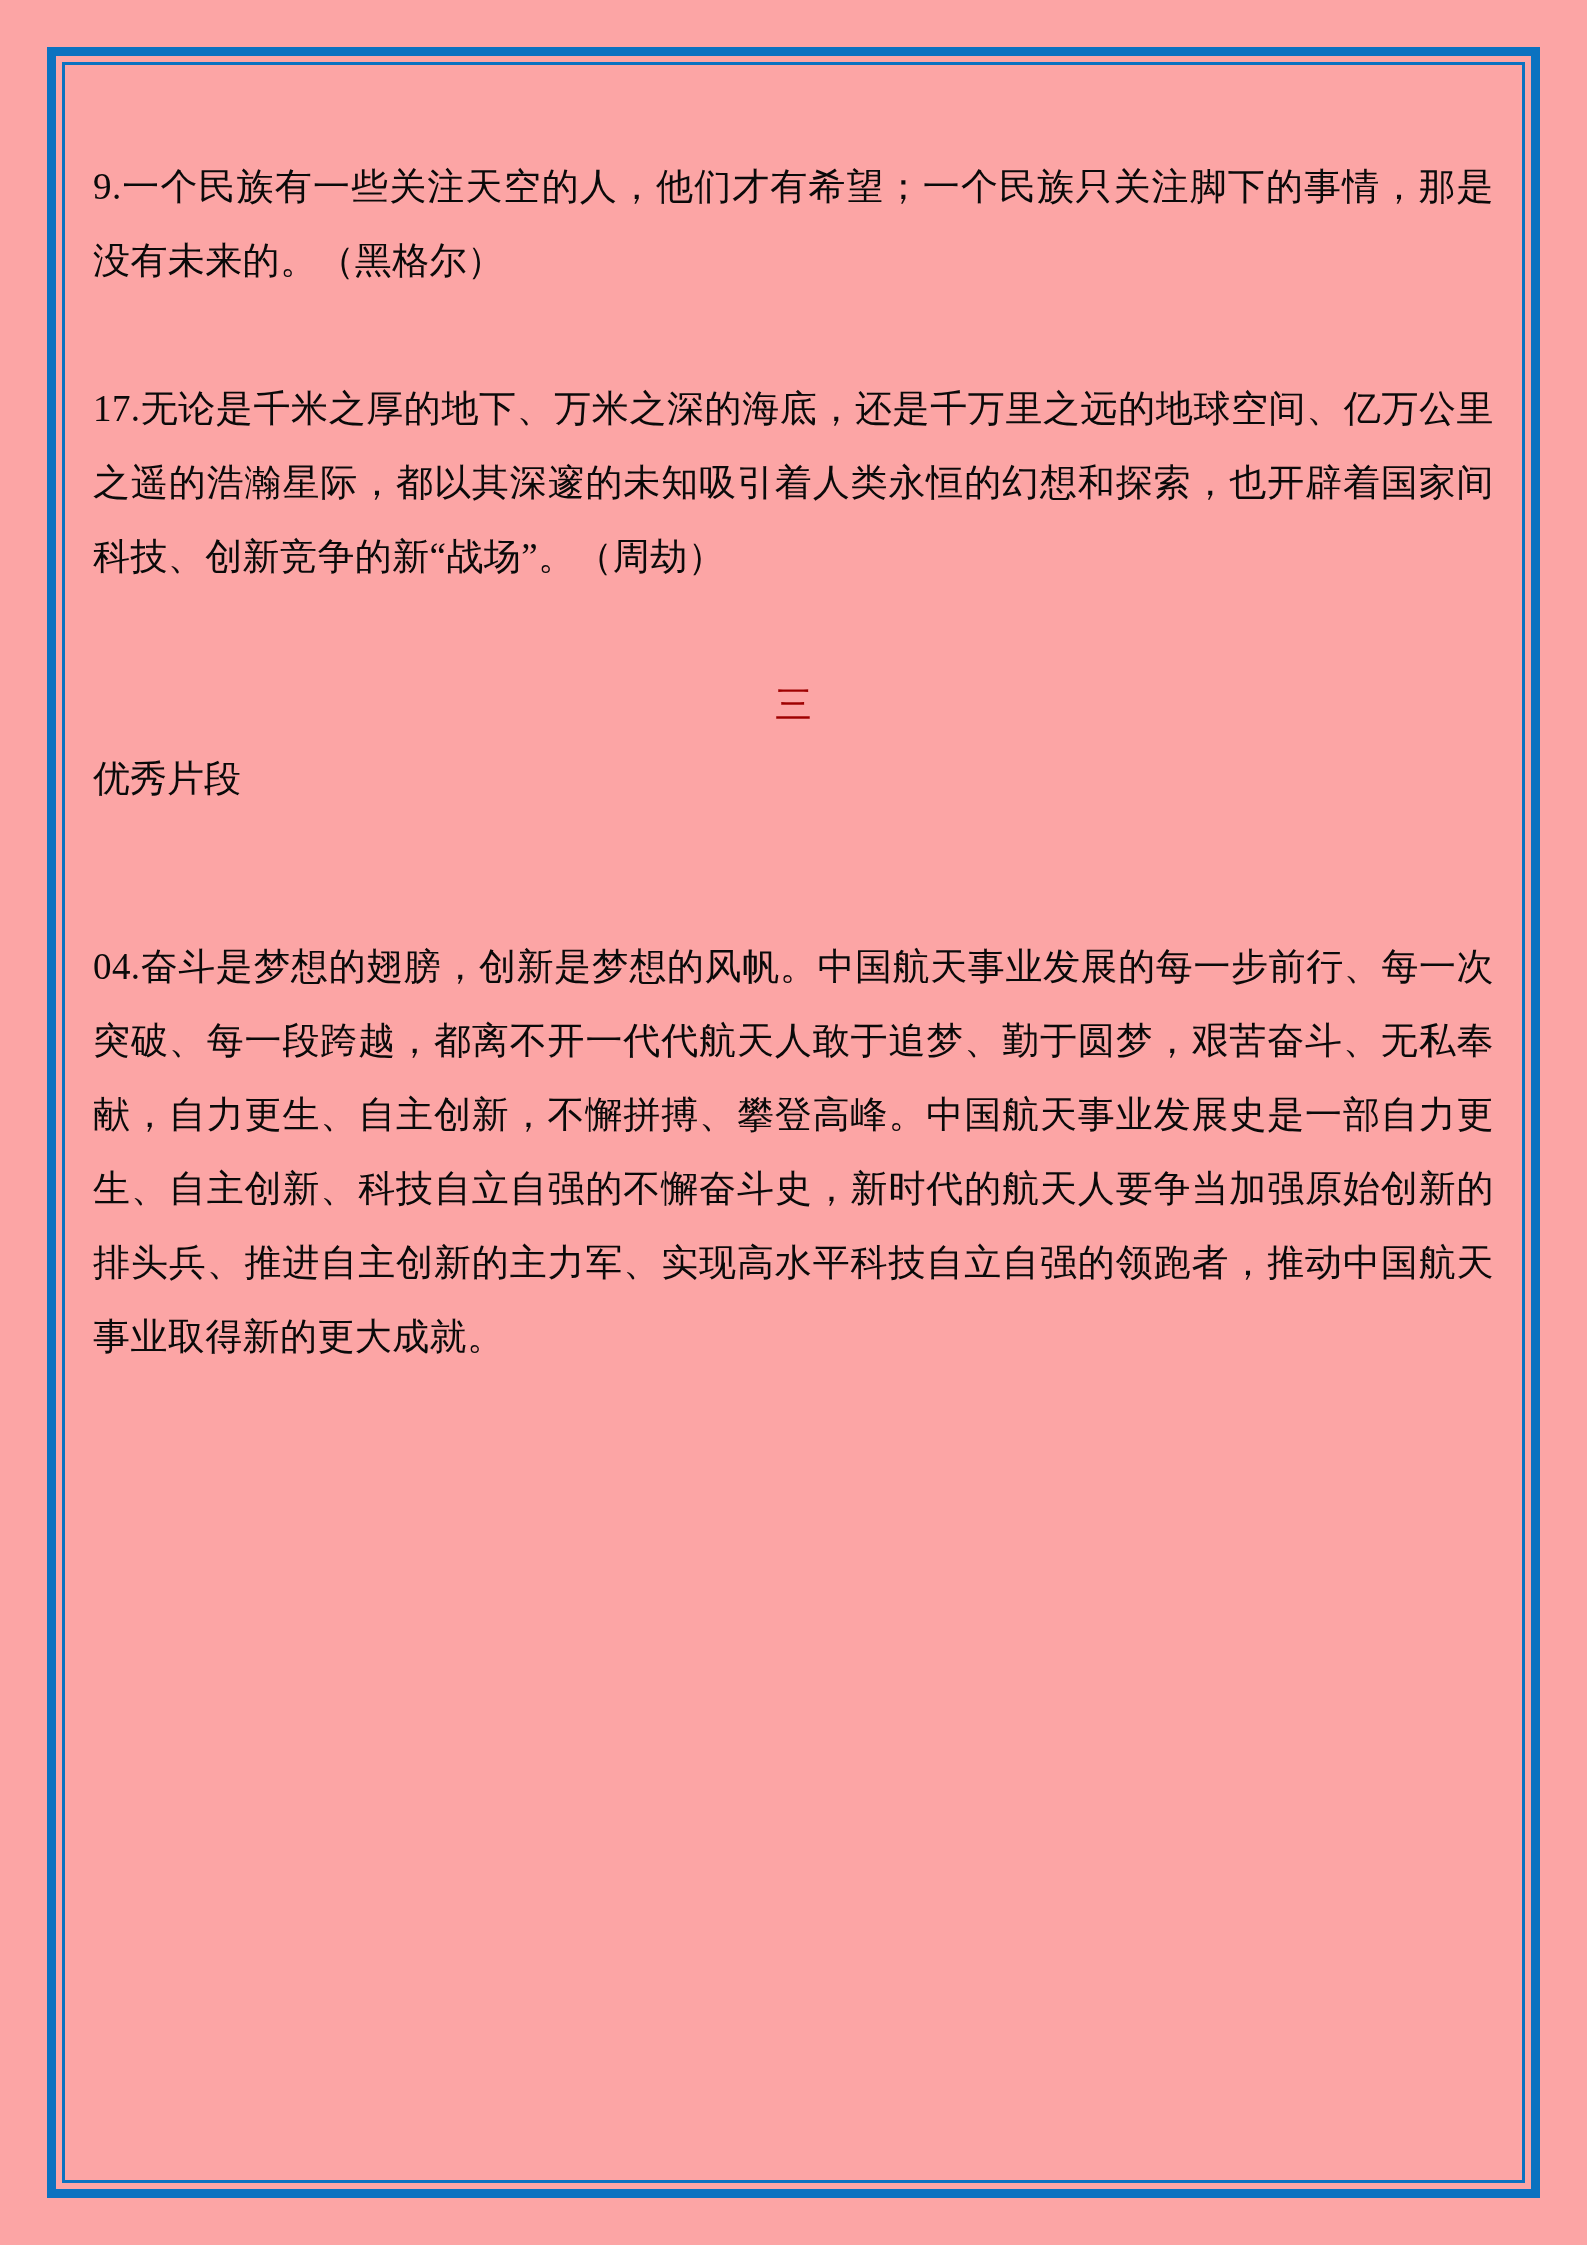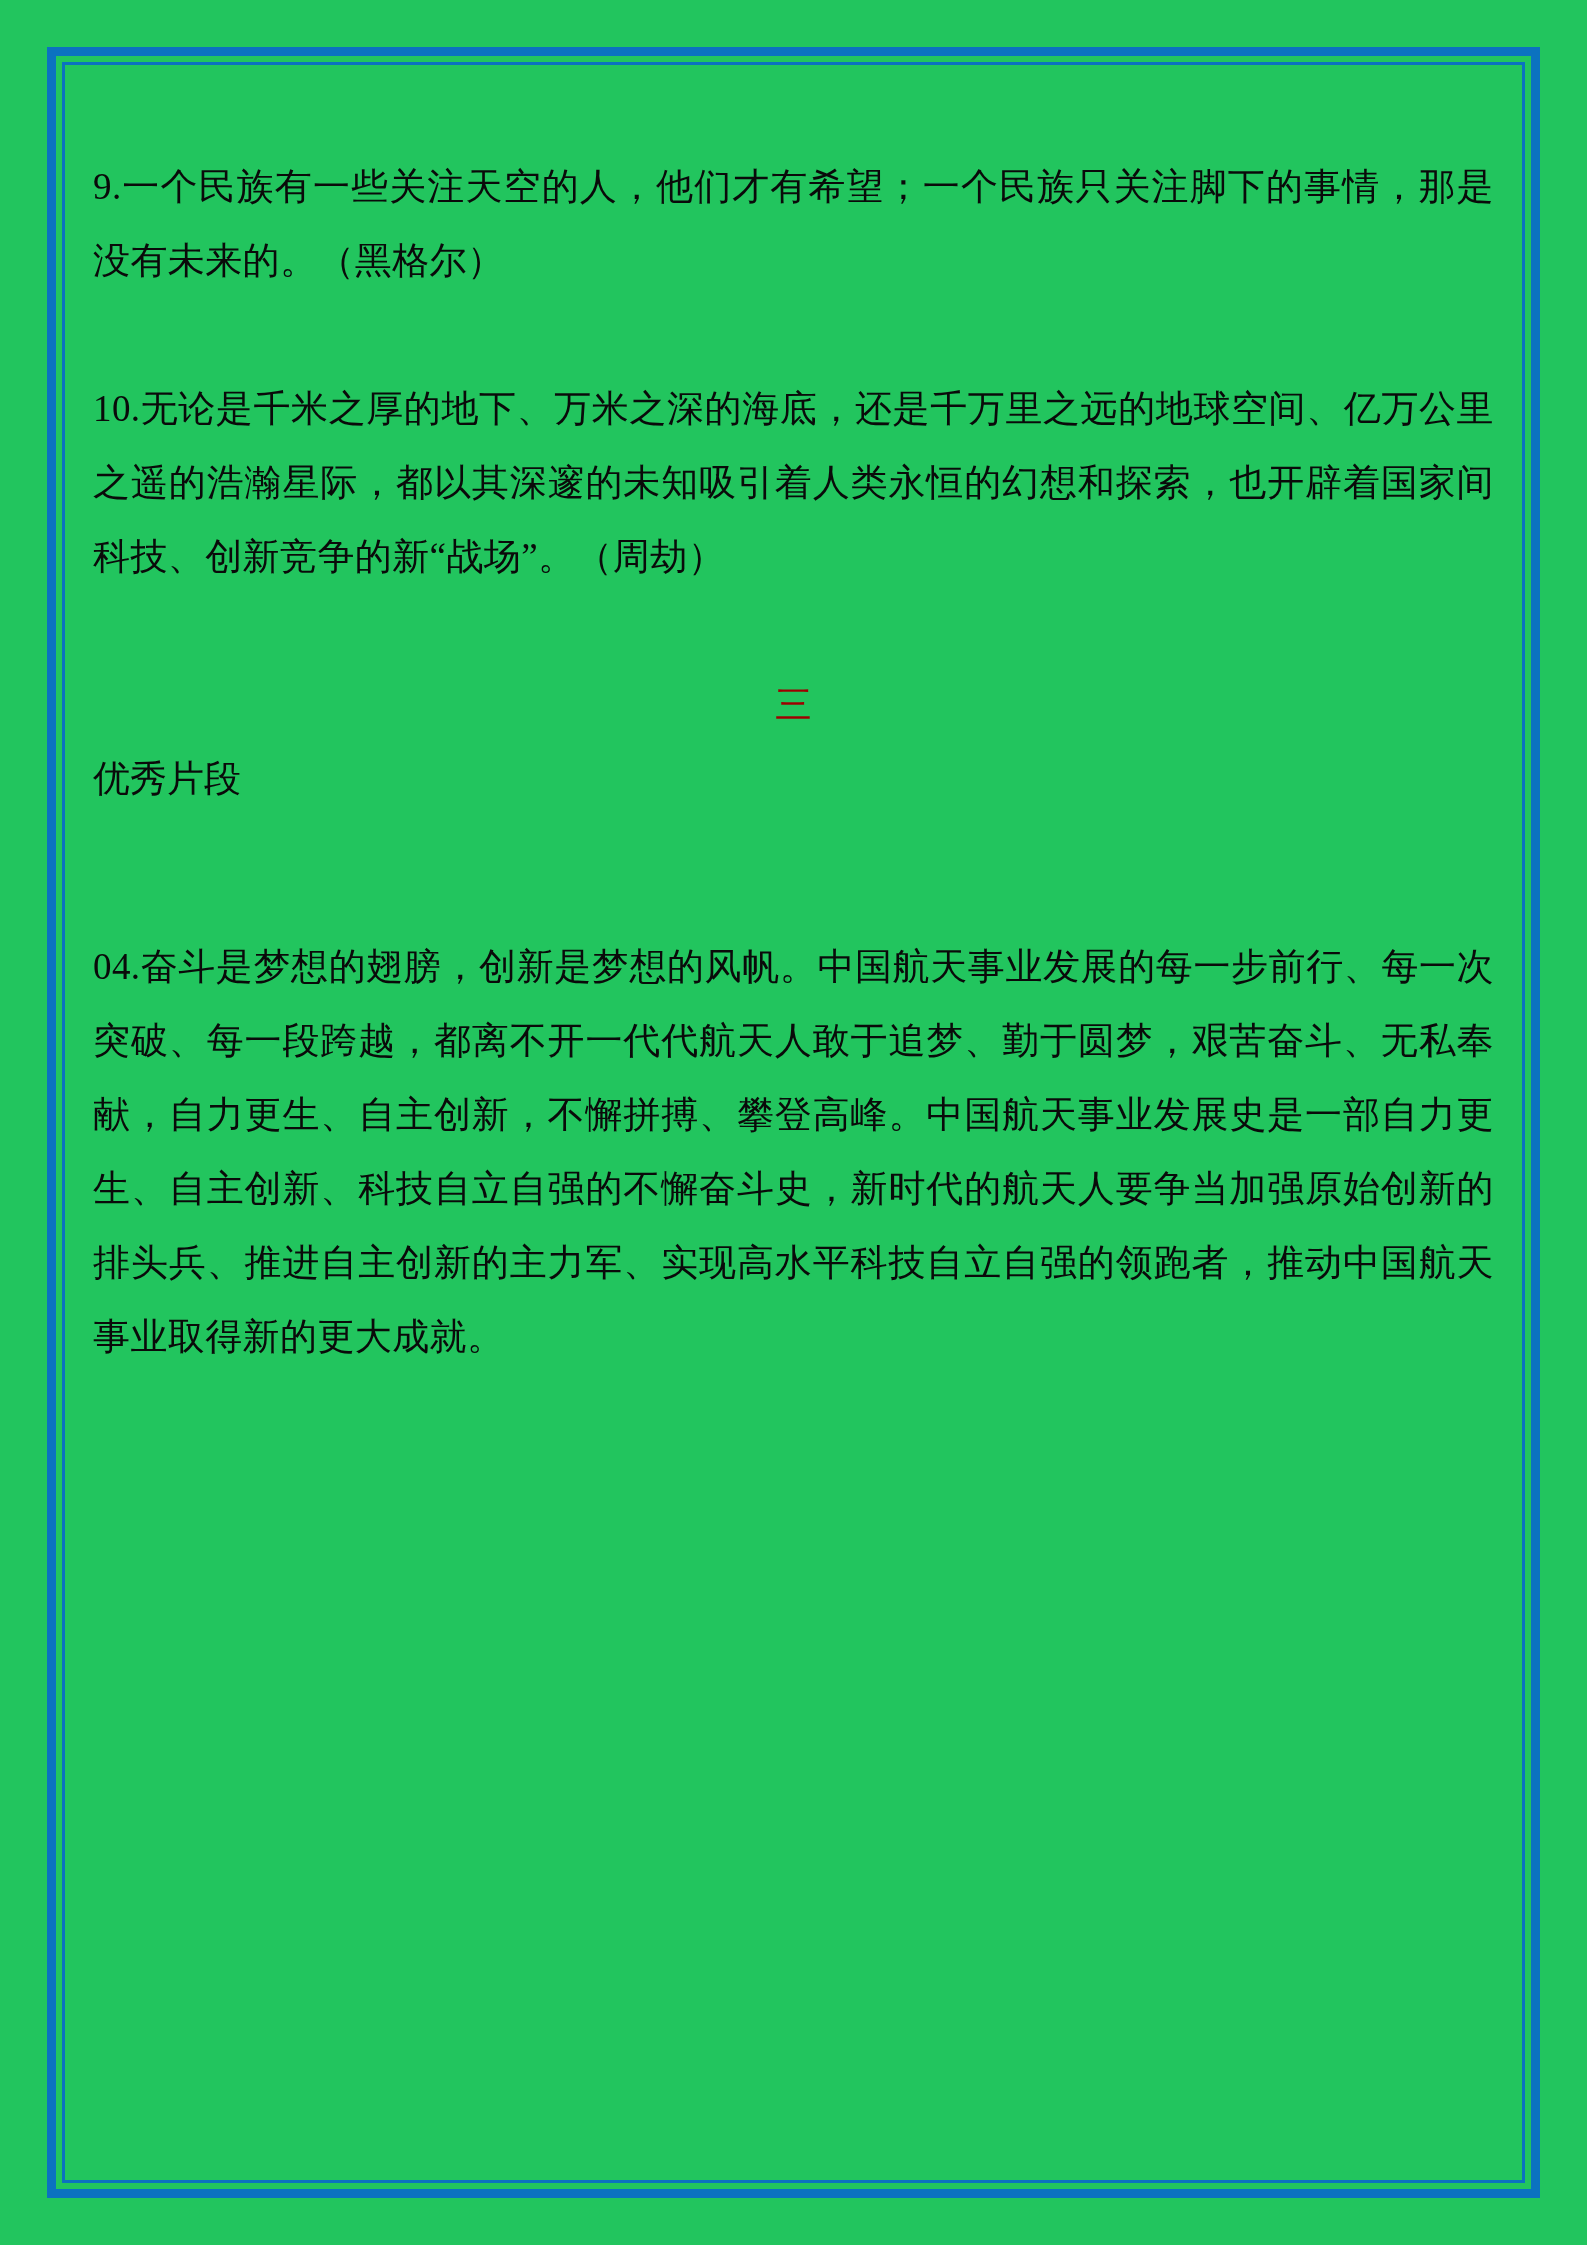--- a/index.html
+++ b/index.html
@@ -9,21 +9,21 @@
     background: #ffffff;
   }
   body {
     font-family: "Liberation Serif", "DejaVu Serif", serif;
   }
 
   .page {
     position: relative;
     width: 1587px;
     height: 2245px;
-    background: #22c55e;
+    background: #fca5a5;
     box-sizing: border-box;
     overflow: hidden;
   }
 
   
   .page-border-outer {
     position: absolute;
     left: 47px;
     top: 47px;
     right: 47px;
@@ -89,21 +89,21 @@
 
   <div class="page-border-outer"></div>
   <div class="page-border-inner"></div>
 
   <div class="content">
 
     <p class="para">9.一个民族有一些关注天空的人，他们才有希望；一个民族只关注脚下的事情，那是没有未来的。（黑格尔）</p>
 
     <div class="gap-lg"></div>
 
-    <p class="para">10.无论是千米之厚的地下、万米之深的海底，还是千万里之远的地球空间、亿万公里之遥的浩瀚星际，都以其深邃的未知吸引着人类永恒的幻想和探索，也开辟着国家间科技、创新竞争的新“战场”。（周劫）</p>
+    <p class="para">17.无论是千米之厚的地下、万米之深的海底，还是千万里之远的地球空间、亿万公里之遥的浩瀚星际，都以其深邃的未知吸引着人类永恒的幻想和探索，也开辟着国家间科技、创新竞争的新“战场”。（周劫）</p>
 
     <div class="gap-lg"></div>
 
     <p class="section-mark">三</p>
 
     <p class="heading">优秀片段</p>
 
     <div class="gap-lg"></div>
     <div class="gap-sm"></div>
 

